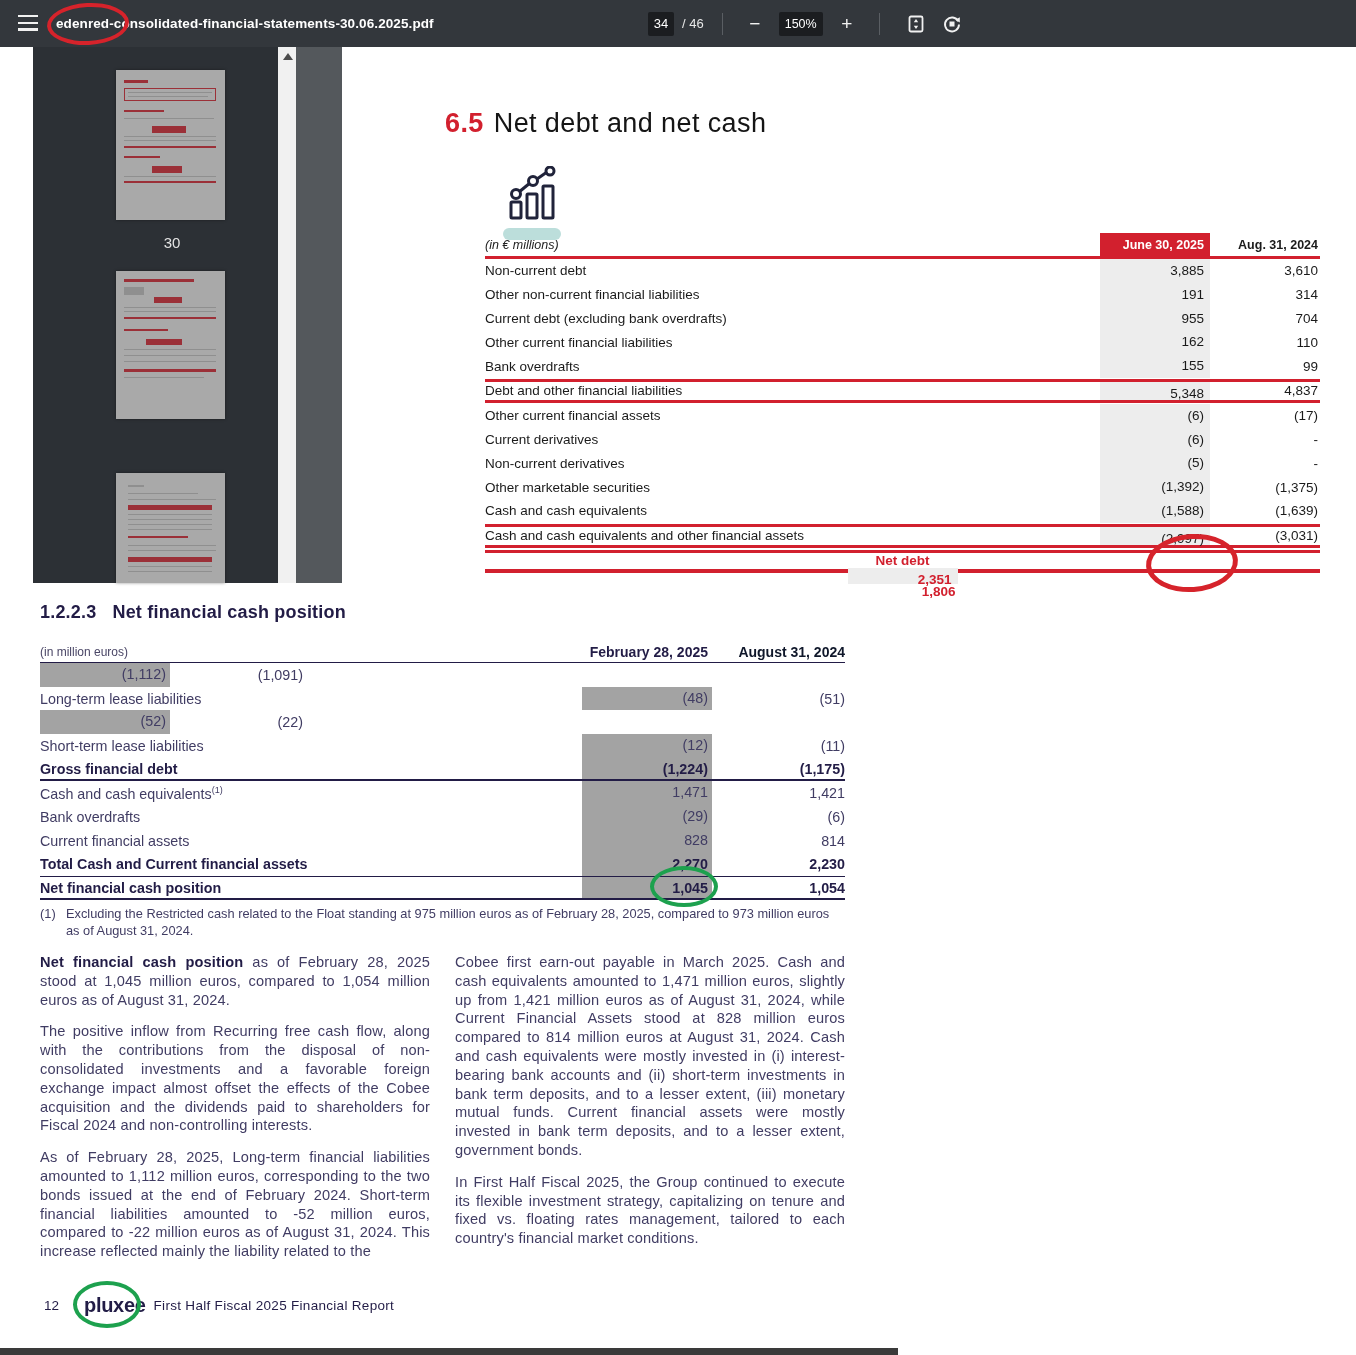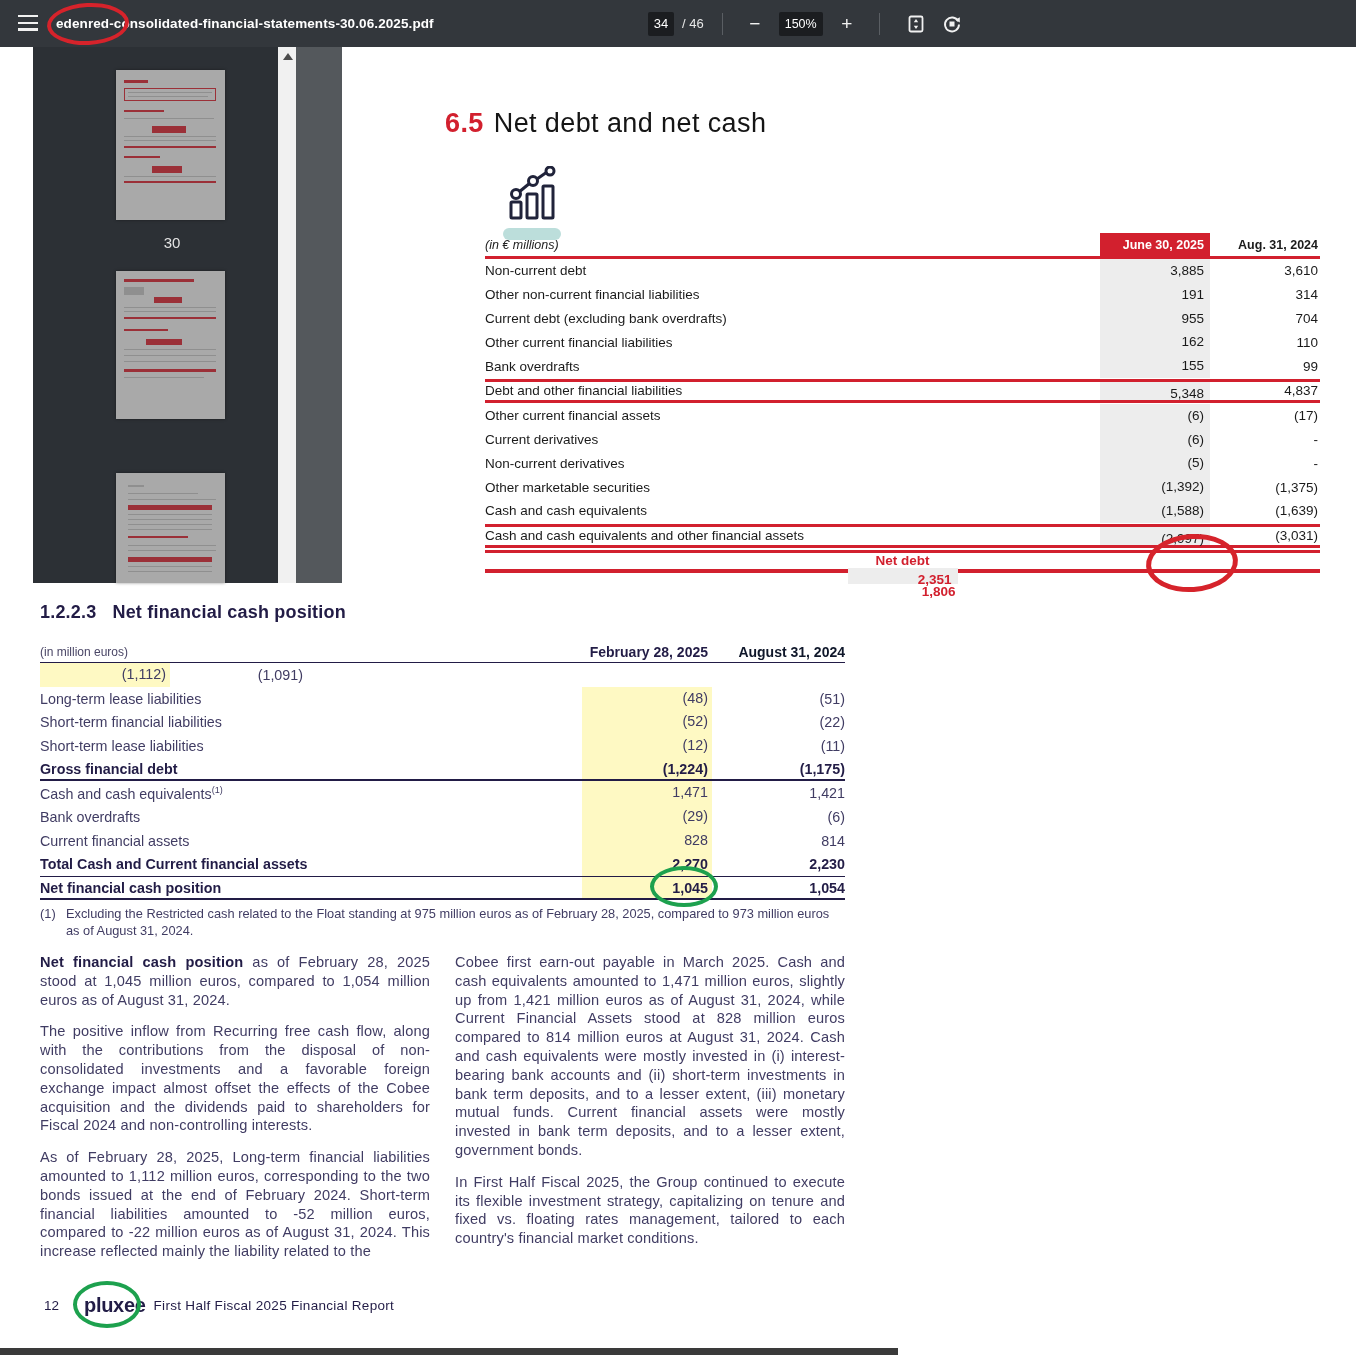--- a/index.html
+++ b/index.html
@@ -53,21 +53,21 @@
   .px-section { position:absolute; left:40px; top:602px; font-size:18px; font-weight:bold; color:#221c46; letter-spacing:0.2px; }
   .px-section .num { margin-right:16px; }
   .px-table { position:absolute; left:40px; top:641px; width:805px; color:#403c63; font-size:14.3px; }
   .px-head { display:flex; height:22px; align-items:center; border-bottom:1.5px solid #221c46; }
   .px-unit { flex:1; font-size:12px; color:#4a4666; }
   .px-h1 { width:130px; text-align:right; font-weight:bold; color:#221c46; font-size:14px; padding-right:4px; }
   .px-h2 { width:133px; text-align:right; font-weight:bold; color:#0f172a; font-size:14px; }
   .px-row { display:flex; height:23.7px; align-items:center; }
   .px-label { flex:1; }
   .px-label sup { font-size:9px; }
-  .px-v1 { width:130px; text-align:right; padding-right:4px; background:#fef9c3; height:100%; line-height:23.7px; }
+  .px-v1 { width:130px; text-align:right; padding-right:4px; background:#a3a3a3; height:100%; line-height:23.7px; }
   .px-v2 { width:133px; text-align:right; }
   .px-bold { font-weight:bold; color:#221c46; }
   .px-bold .px-v1, .px-bold .px-v2 { color:#221c46; }
   .px-rule-gross { border-bottom:2px solid #221c46; }
   .px-net { border-top:1.5px solid #221c46; border-bottom:2.5px solid #221c46; }
 
   .px-footnote { position:absolute; left:40px; top:906px; width:806px; display:flex; font-size:12.8px; line-height:16.5px; color:#403c63; }
   .px-footnote .marker { width:26px; }
   .px-footnote .fn-text { flex:1; }
 
@@ -292,21 +292,20 @@
     <div class="px-row">
         <div class="px-v1">(1,112)</div>
         <div class="px-v2">(1,091)</div>
       </div>
     <div class="px-row">
         <div class="px-label">Long-term lease liabilities</div>
         <div class="px-v1">(48)</div>
         <div class="px-v2">(51)</div>
       </div>
     <div class="px-row">
-        <div class="px-label">Short-term financial liabilities</div>
         <div class="px-v1">(52)</div>
         <div class="px-v2">(22)</div>
       </div>
     <div class="px-row">
         <div class="px-label">Short-term lease liabilities</div>
         <div class="px-v1">(12)</div>
         <div class="px-v2">(11)</div>
       </div>
     <div class="px-row px-bold px-rule-gross">
         <div class="px-label">Gross financial debt</div>

